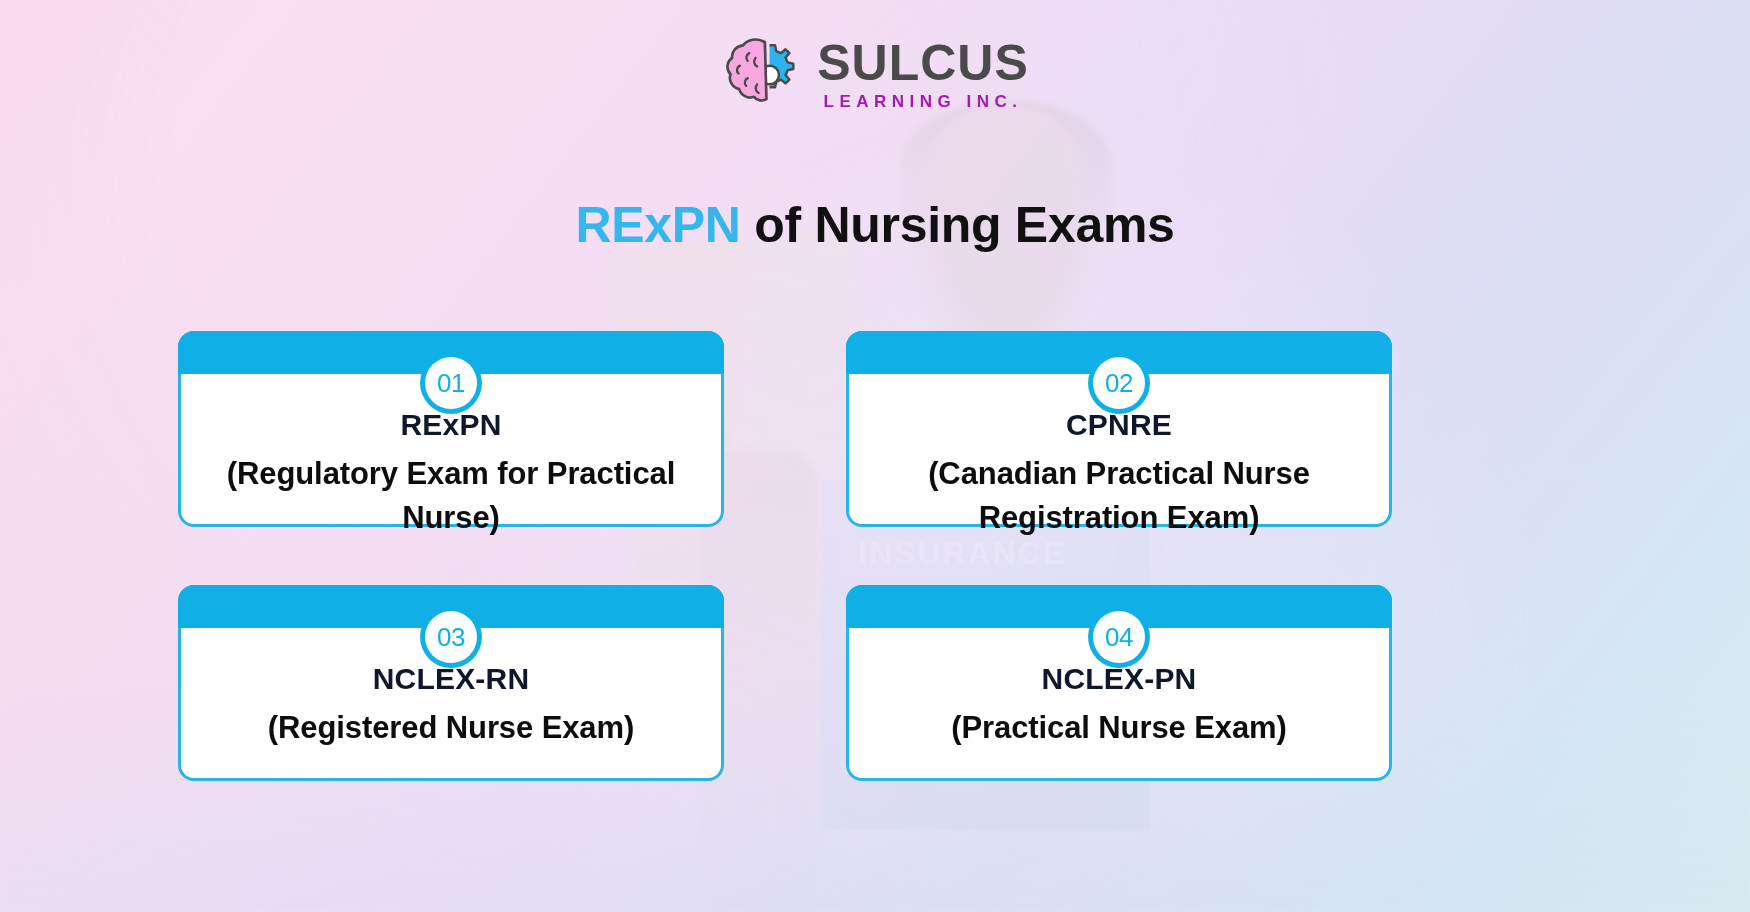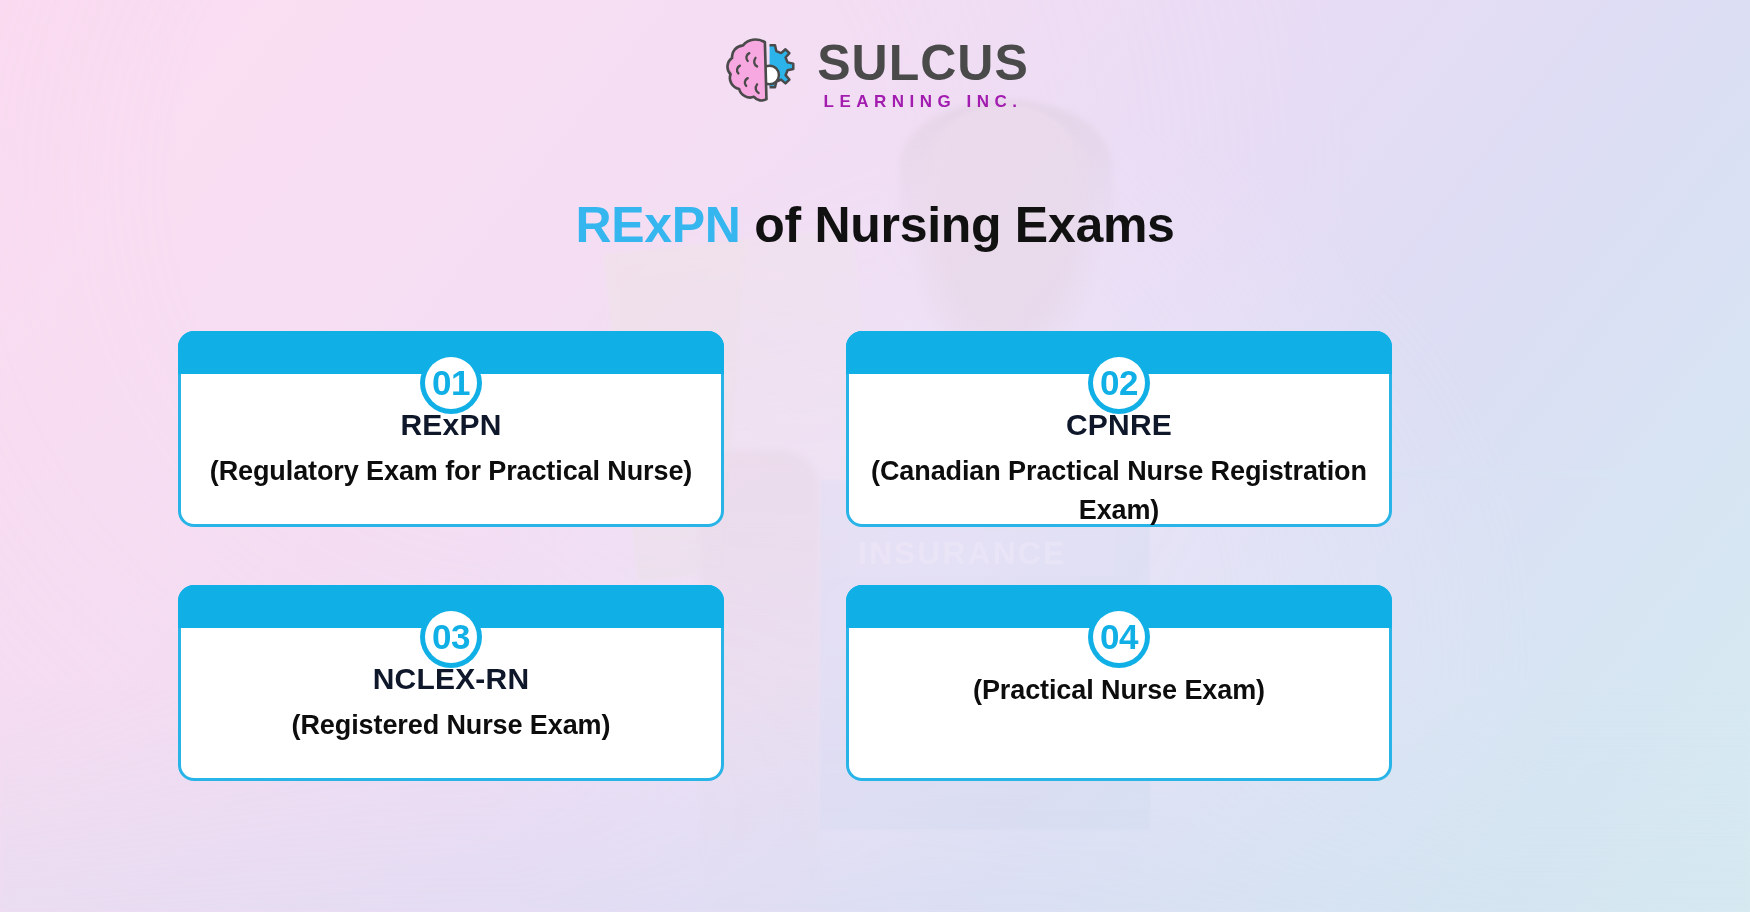--- a/index.html
+++ b/index.html
@@ -144,35 +144,35 @@
     width:62px; height:62px; border-radius:50%;
     background:#10b0e6;
     display:flex; align-items:center; justify-content:center;
     box-shadow:0 0 0 0 transparent;
     z-index:3;
   }
   .badge-inner{
     width:52px; height:52px; border-radius:50%;
     background:#ffffff;
     display:flex; align-items:center; justify-content:center;
-    font-size:35px; font-weight:bold; color:#10b0e6;
+    font-size:26px; font-weight:normal; color:#10b0e6;
     letter-spacing:-.5px;
   }
   .card-body{
     position:absolute; left:0; right:0; top:74px;
     padding:0 18px;
     text-align:center;
   }
   .card-title{
     font-size:30px; font-weight:bold; color:#0f172a;
     line-height:1.15; letter-spacing:.2px;
   }
   .card-sub{
     margin-top:9px;
-    font-size:27px; font-weight:bold; color:#0d0d0d;
+    font-size:31px; font-weight:bold; color:#0d0d0d;
     line-height:1.45; letter-spacing:-.1px;
   }
 </style>
 </head>
 <body>
 
 <div class="bg-gradient"></div>
 <div class="bg-photo">
   <div class="blur-wash"></div>
   <div class="bills"></div>
@@ -250,18 +250,19 @@
         <div class="card-sub">(Registered Nurse Exam)</div>
       </div>
     </div>
 
     <div class="card">
       <div class="card-bar"></div>
       <div class="badge">
         <div class="badge-inner">04</div>
       </div>
       <div class="card-body">
+        <div class="card-title">NCLEX-PN</div>
         <div class="card-sub">(Practical Nurse Exam)</div>
       </div>
     </div>
 
   </div>
 </div>
 
 </body></html>

